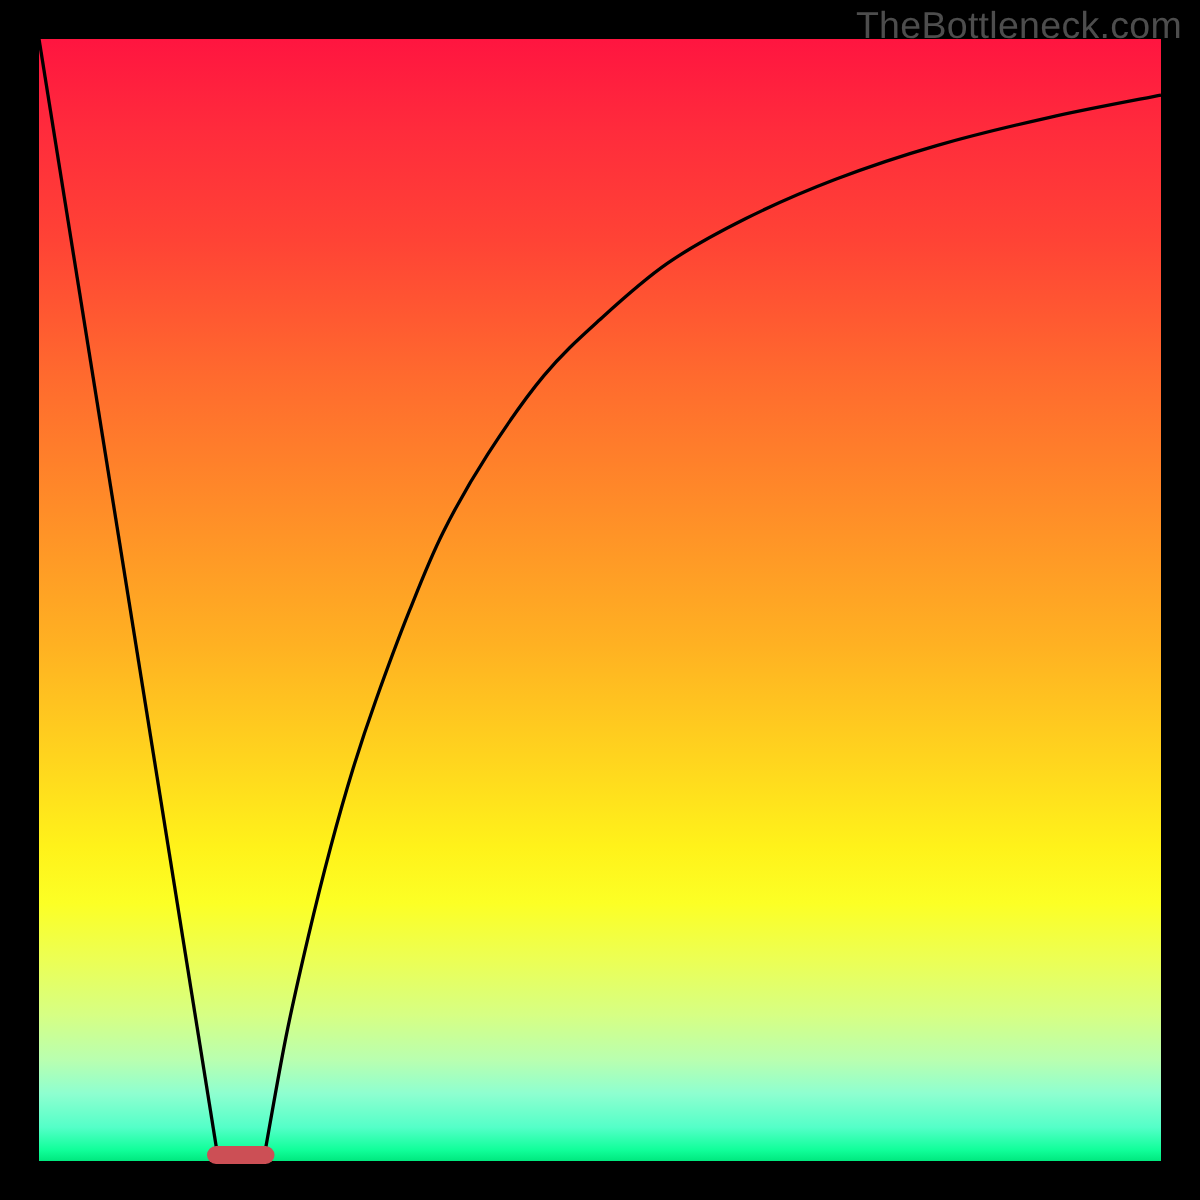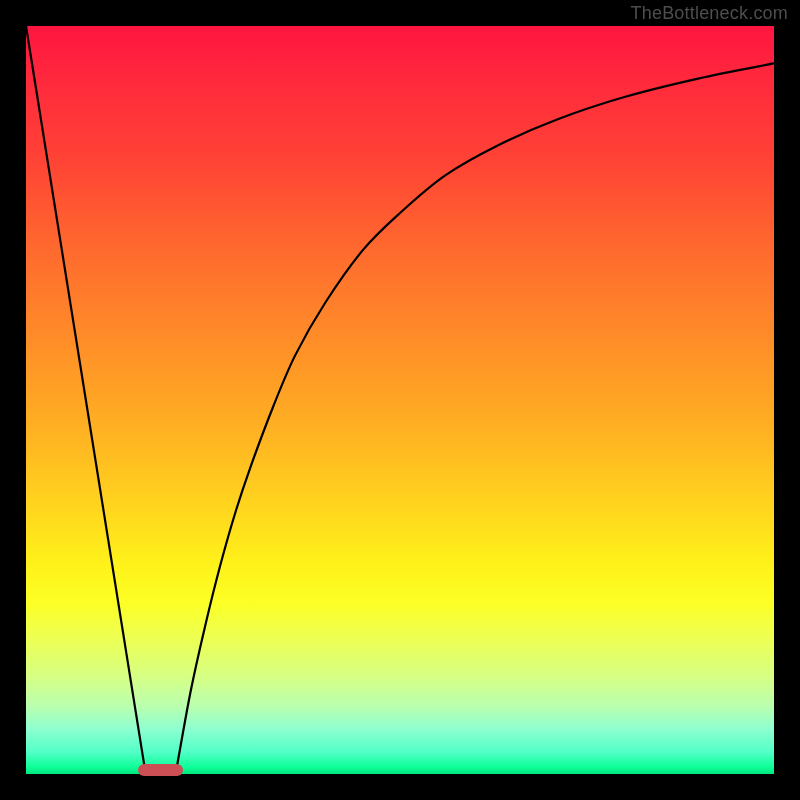--- a/index.html
+++ b/index.html
@@ -42,21 +42,21 @@
       #54ffc8 97%,
       #11ff9a 99%,
       #00e87e 100%
     );
   }
   .watermark {
     position: absolute;
     top: 3px;
     right: 12px;
     color: #4d4d4d;
-    font-size: 18px;
+    font-size: 25px;
     letter-spacing: 0.2px;
     font-weight: 400;
   }
   svg.overlay {
     position: absolute;
     left: 26px;
     top: 26px;
     width: 748px;
     height: 748px;
     overflow: visible;

